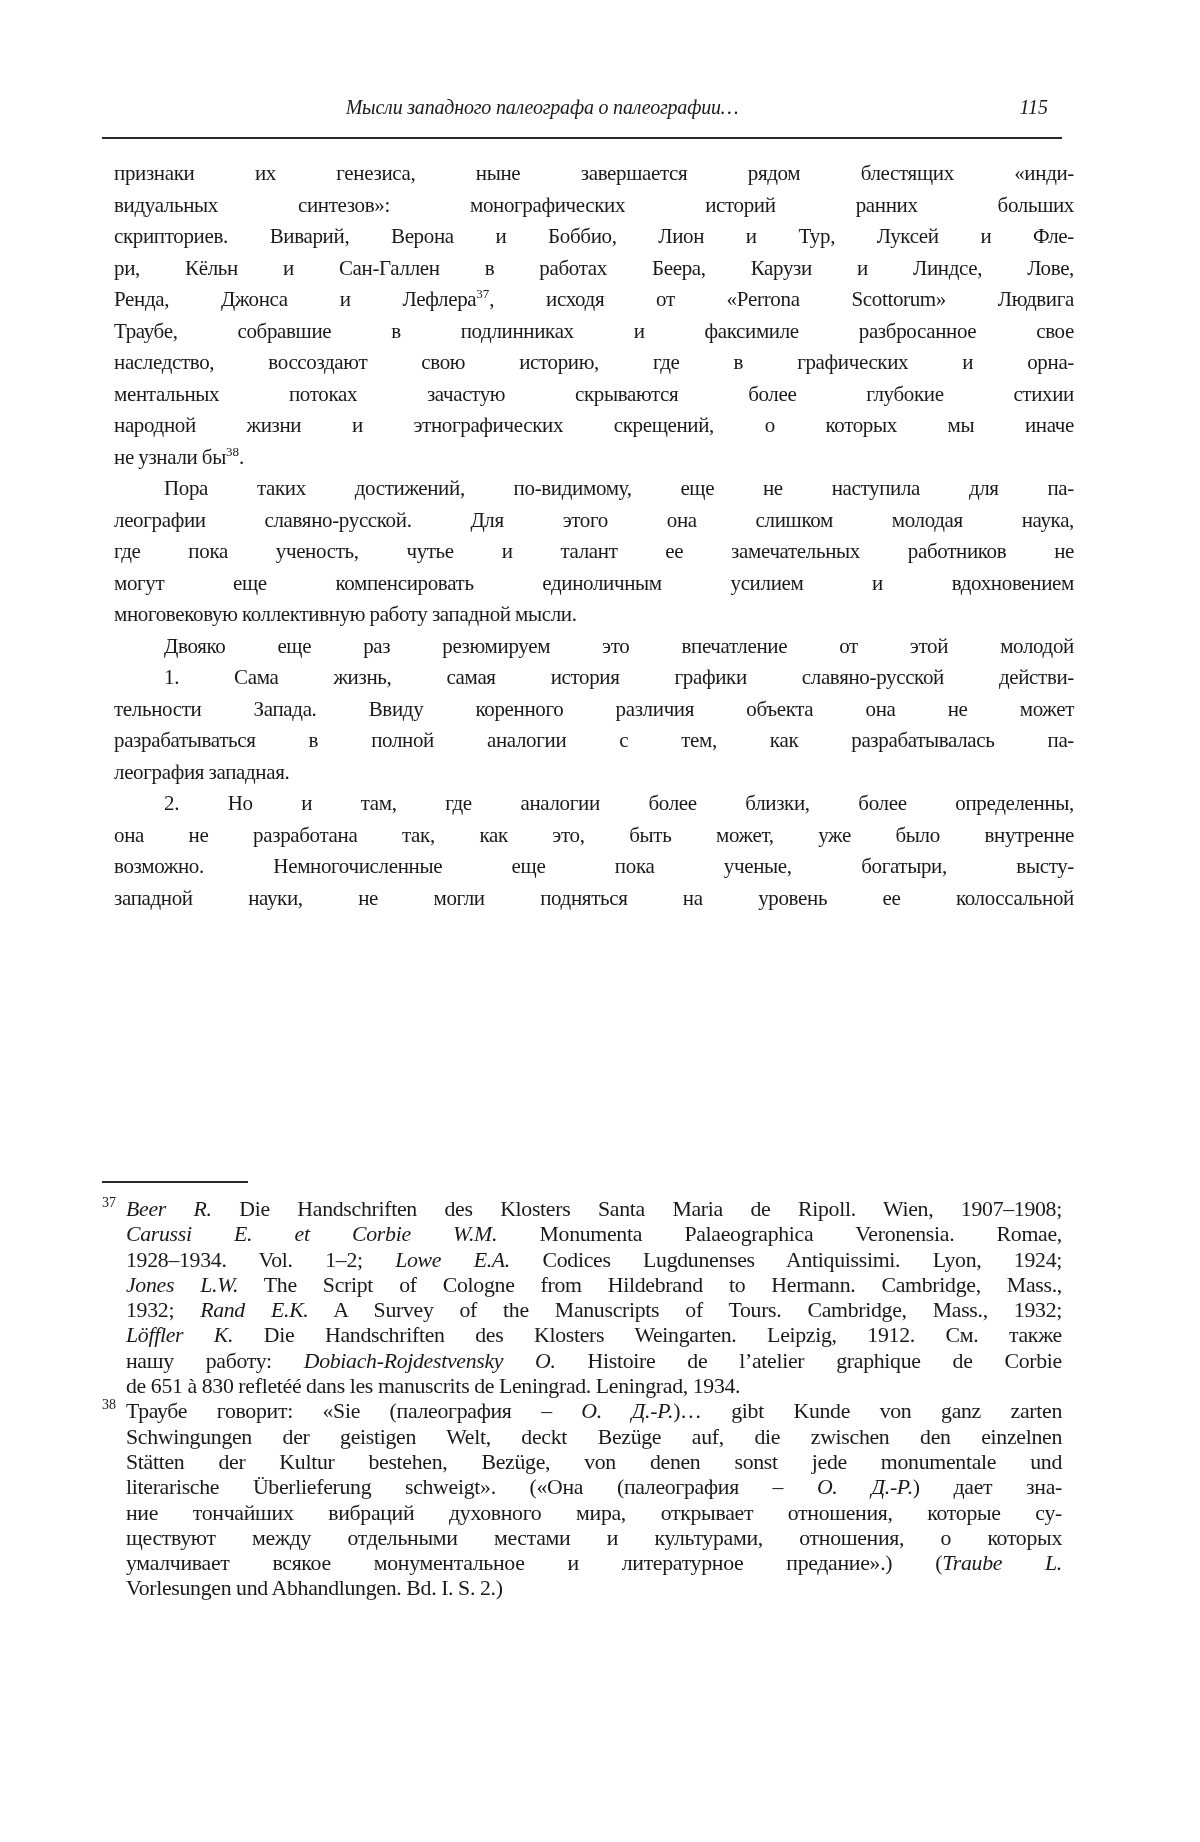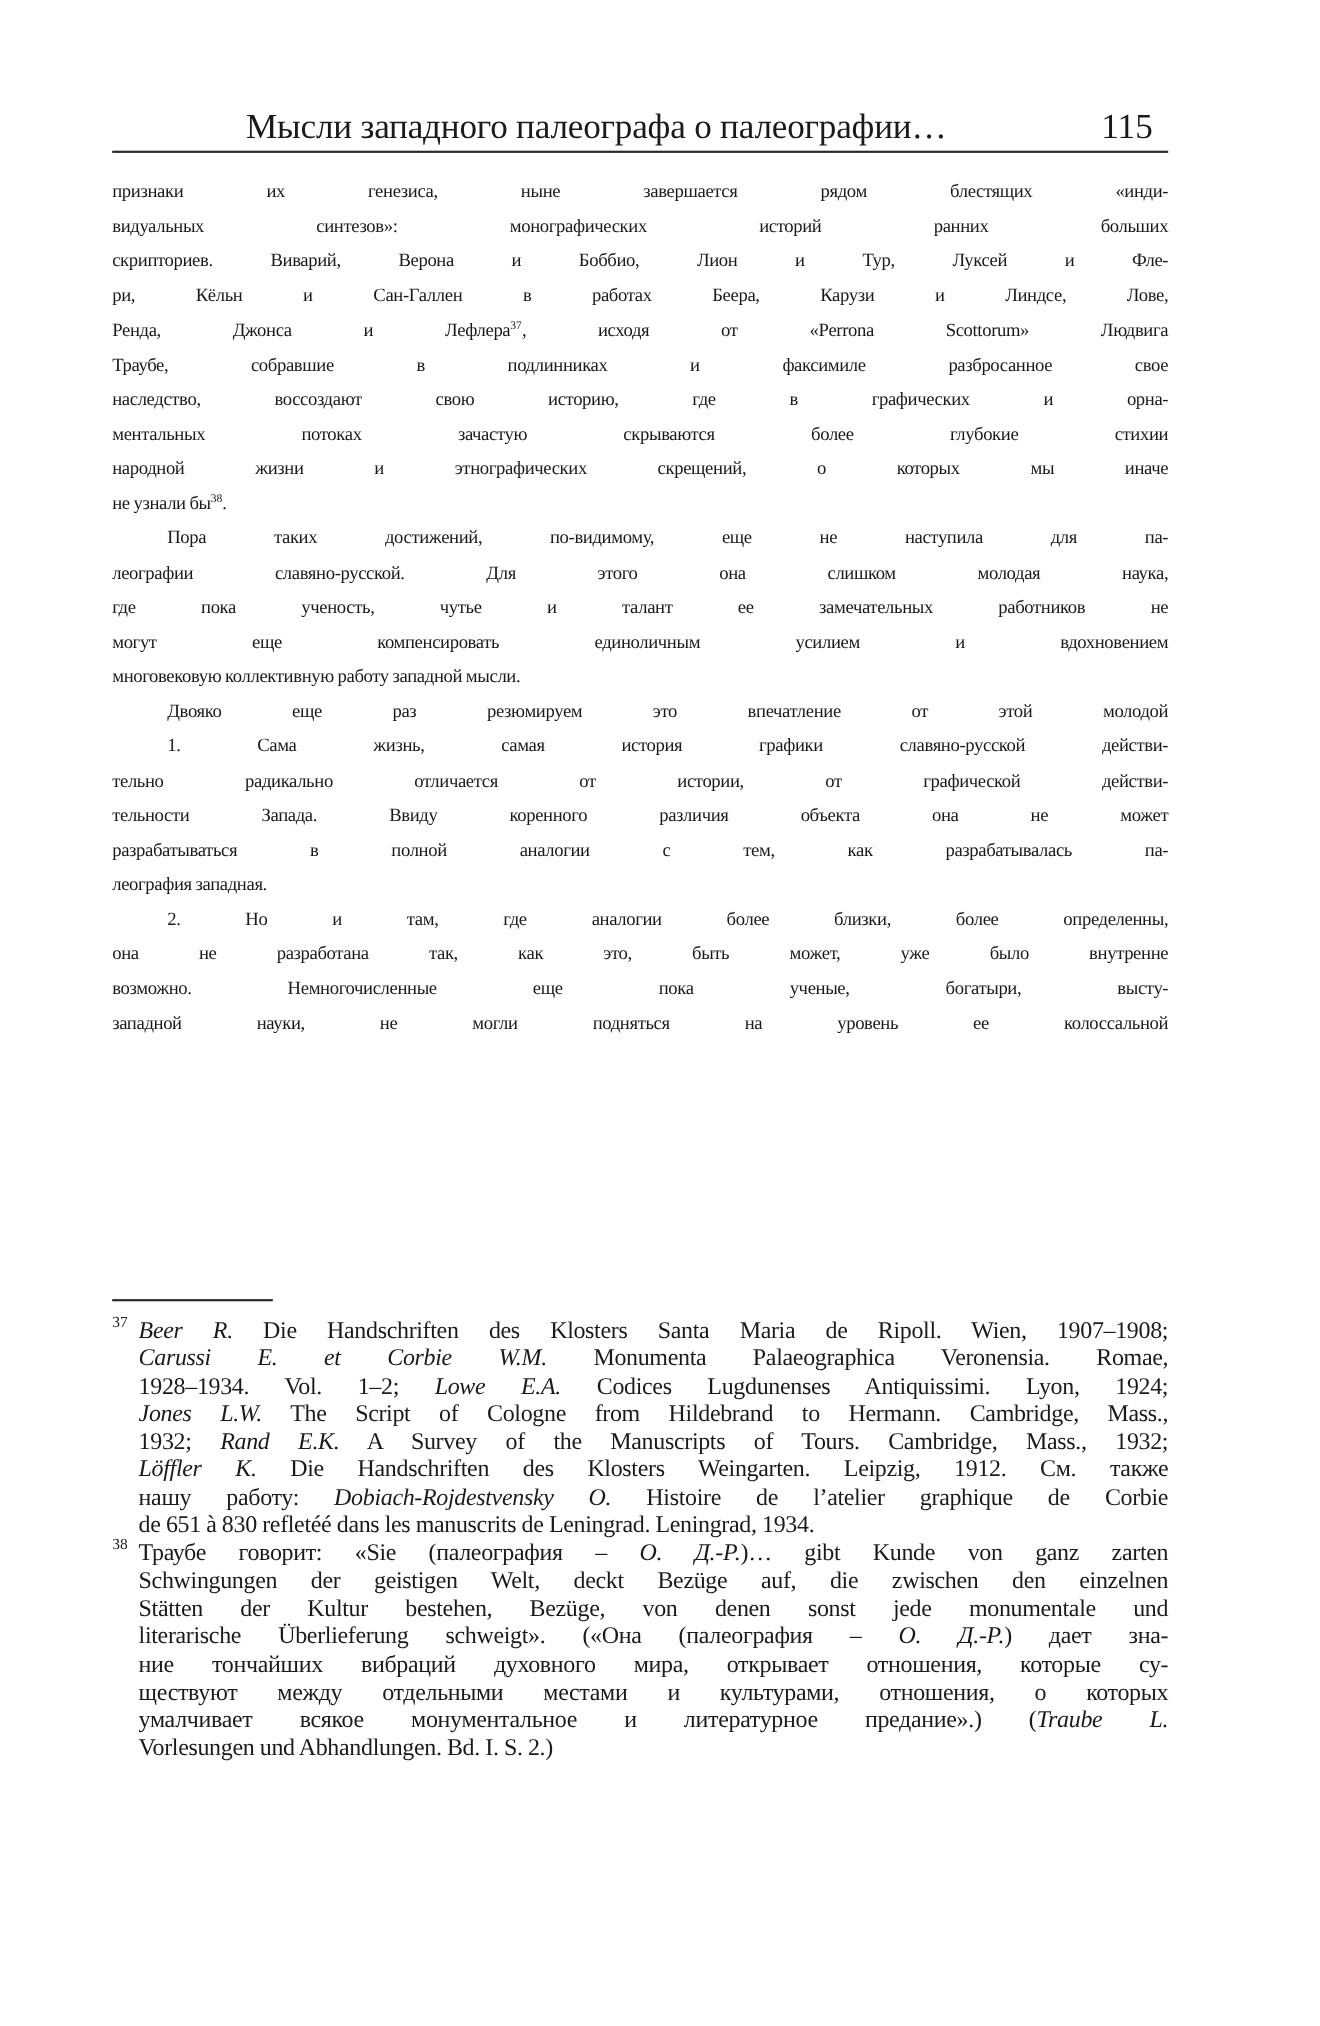--- a/index.html
+++ b/index.html
@@ -21,21 +21,22 @@
     top: 0;
     width: 960px;
   }
   
   .running-header {
     position: absolute;
     left: 0;
     top: 96px;
     width: 960px;
     height: 36px;
-    font-size: 32px;
+    font-style: italic;
+    font-size: 20px;
   }
   .running-title {
     position: absolute;
     left: 0;
     width: 880px;
     text-align: center;
     top: 0;
     letter-spacing: -0.2px;
   }
   .page-number {
@@ -47,24 +48,24 @@
     position: absolute;
     left: 0;
     top: 137px;
     width: 960px;
     height: 0;
     border-top: 2px solid #2a2a2a;
   }
   
   .body-text {
     position: absolute;
-    left: 0;
+    left: 12px;
     top: 158px;
     width: 960px;
-    font-size: 17px;
+    font-size: 21px;
     line-height: 31.5px;
   }
   .line {
     display: block;
     height: 31.5px;
     white-space: nowrap;
     text-align: justify;
     text-align-last: justify;
     letter-spacing: -0.35px;
     word-spacing: -0.5px;
@@ -148,21 +149,20 @@
 
     <span class="line indent">Пора таких достижений, по-видимому, еще не наступила для па-</span>
     <span class="line">леографии славяно-русской. Для этого она слишком молодая наука,</span>
     <span class="line">где пока ученость, чутье и талант ее замечательных работников не</span>
     <span class="line">могут еще компенсировать единоличным усилием и вдохновением</span>
     <span class="line last">многовековую коллективную работу западной мысли.</span>
 
     <span class="line indent">Двояко еще раз резюмируем это впечатление от этой молодой</span>
 
     <span class="line indent">1. Сама жизнь, самая история графики славяно-русской действи-</span>
-    <span class="line">тельно радикально отличается от истории, от графической действи-</span>
     <span class="line">тельности Запада. Ввиду коренного различия объекта она не может</span>
     <span class="line">разрабатываться в полной аналогии с тем, как разрабатывалась па-</span>
     <span class="line last">леография западная.</span>
 
     <span class="line indent">2. Но и там, где аналогии более близки, более определенны,</span>
     <span class="line">она не разработана так, как это, быть может, уже было внутренне</span>
     <span class="line">возможно. Немногочисленные еще пока ученые, богатыри, высту-</span>
     <span class="line">западной науки, не могли подняться на уровень ее колоссальной</span>
   </div>
 

